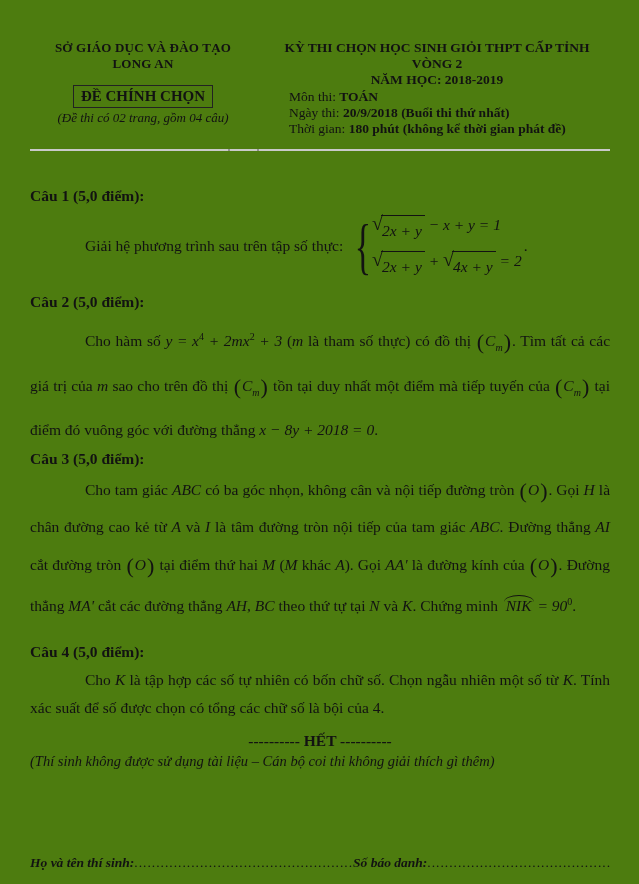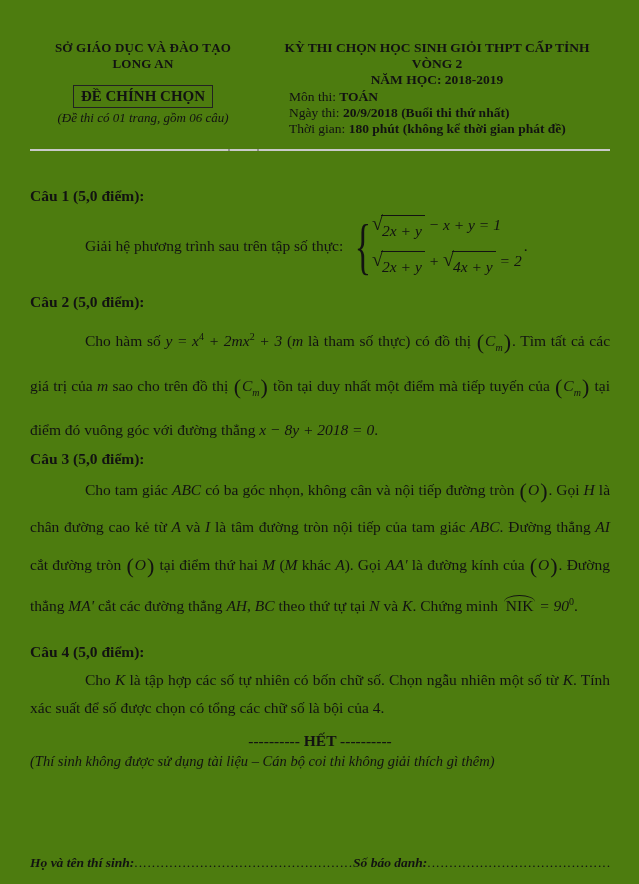--- a/index.html
+++ b/index.html
@@ -47,21 +47,21 @@
   .sys-rows { display:inline-flex; flex-direction:column; }
   .sys-row { white-space:nowrap; line-height:30px; }
   .q1-period { align-self:center; margin-left:2px; }
 
   
   .run-t  { }
   .run-m  { font-style:italic;margin-top:8px; }
   .run-sup{ font-size:10px; vertical-align:6px; }
   .run-sb { font-size:10px; vertical-align:-5px; font-style:italic; }
   .run-mp { font-size:22px; line-height:0; vertical-align:-3px; padding:0 1px; }
-  .run-hat{ position:relative; padding:0 2px; margin-left:2px; }
+  .run-hat{ font-style:italic; position:relative; padding:0 2px; margin-left:2px; }
   .run-hat::before{
     content:""; position:absolute; left:0; right:0; top:-2px; height:6px;
     border-top:1.5px solid #121212; border-radius:50% 50% 0 0 / 100% 100% 0 0;
   }
   .run-sqrt { display:inline-flex; white-space:nowrap; }
   .sqrt-sign{ font-size:20px; line-height:22px; align-self:flex-start; margin-right:-2px; }
   .sqrt-rad { border-top:1.2px solid #121212; margin-top:3px; padding:0 3px 0 1px; font-style:italic; }
 
   
   .het { margin-top:9px; text-align:center; font-weight:bold; font-size:15.5px; line-height:19px; }
@@ -80,21 +80,21 @@
 <div class="page">
   <div class="content">
 
     <header class="header">
       <div class="header-left">
         <div class="org">SỞ GIÁO DỤC VÀ ĐÀO TẠO</div>
         <div class="org">LONG AN</div>
         <div>
           <span class="exam-type-box">ĐỀ CHÍNH CHỌN</span>
         </div>
-        <div class="exam-note">(Đề thi có 01 trang, gồm 06 câu)</div>
+        <div class="exam-note">(Đề thi có 02 trang, gồm 04 câu)</div>
       </div>
       <div class="header-right">
         <div class="title">KỲ THI CHỌN HỌC SINH GIỎI THPT CẤP TỈNH VÒNG 2</div>
         <div class="title">NĂM HỌC: 2018-2019</div>
         <div class="meta"><span>Môn thi: </span><b>TOÁN</b></div>
         <div class="meta"><span>Ngày thi: </span><b>20/9/2018 (Buổi thi thứ nhất)</b></div>
         <div class="meta"><span>Thời gian: </span><b>180 phút (không kể thời gian phát đề)</b></div>
       </div>
     </header>
 

